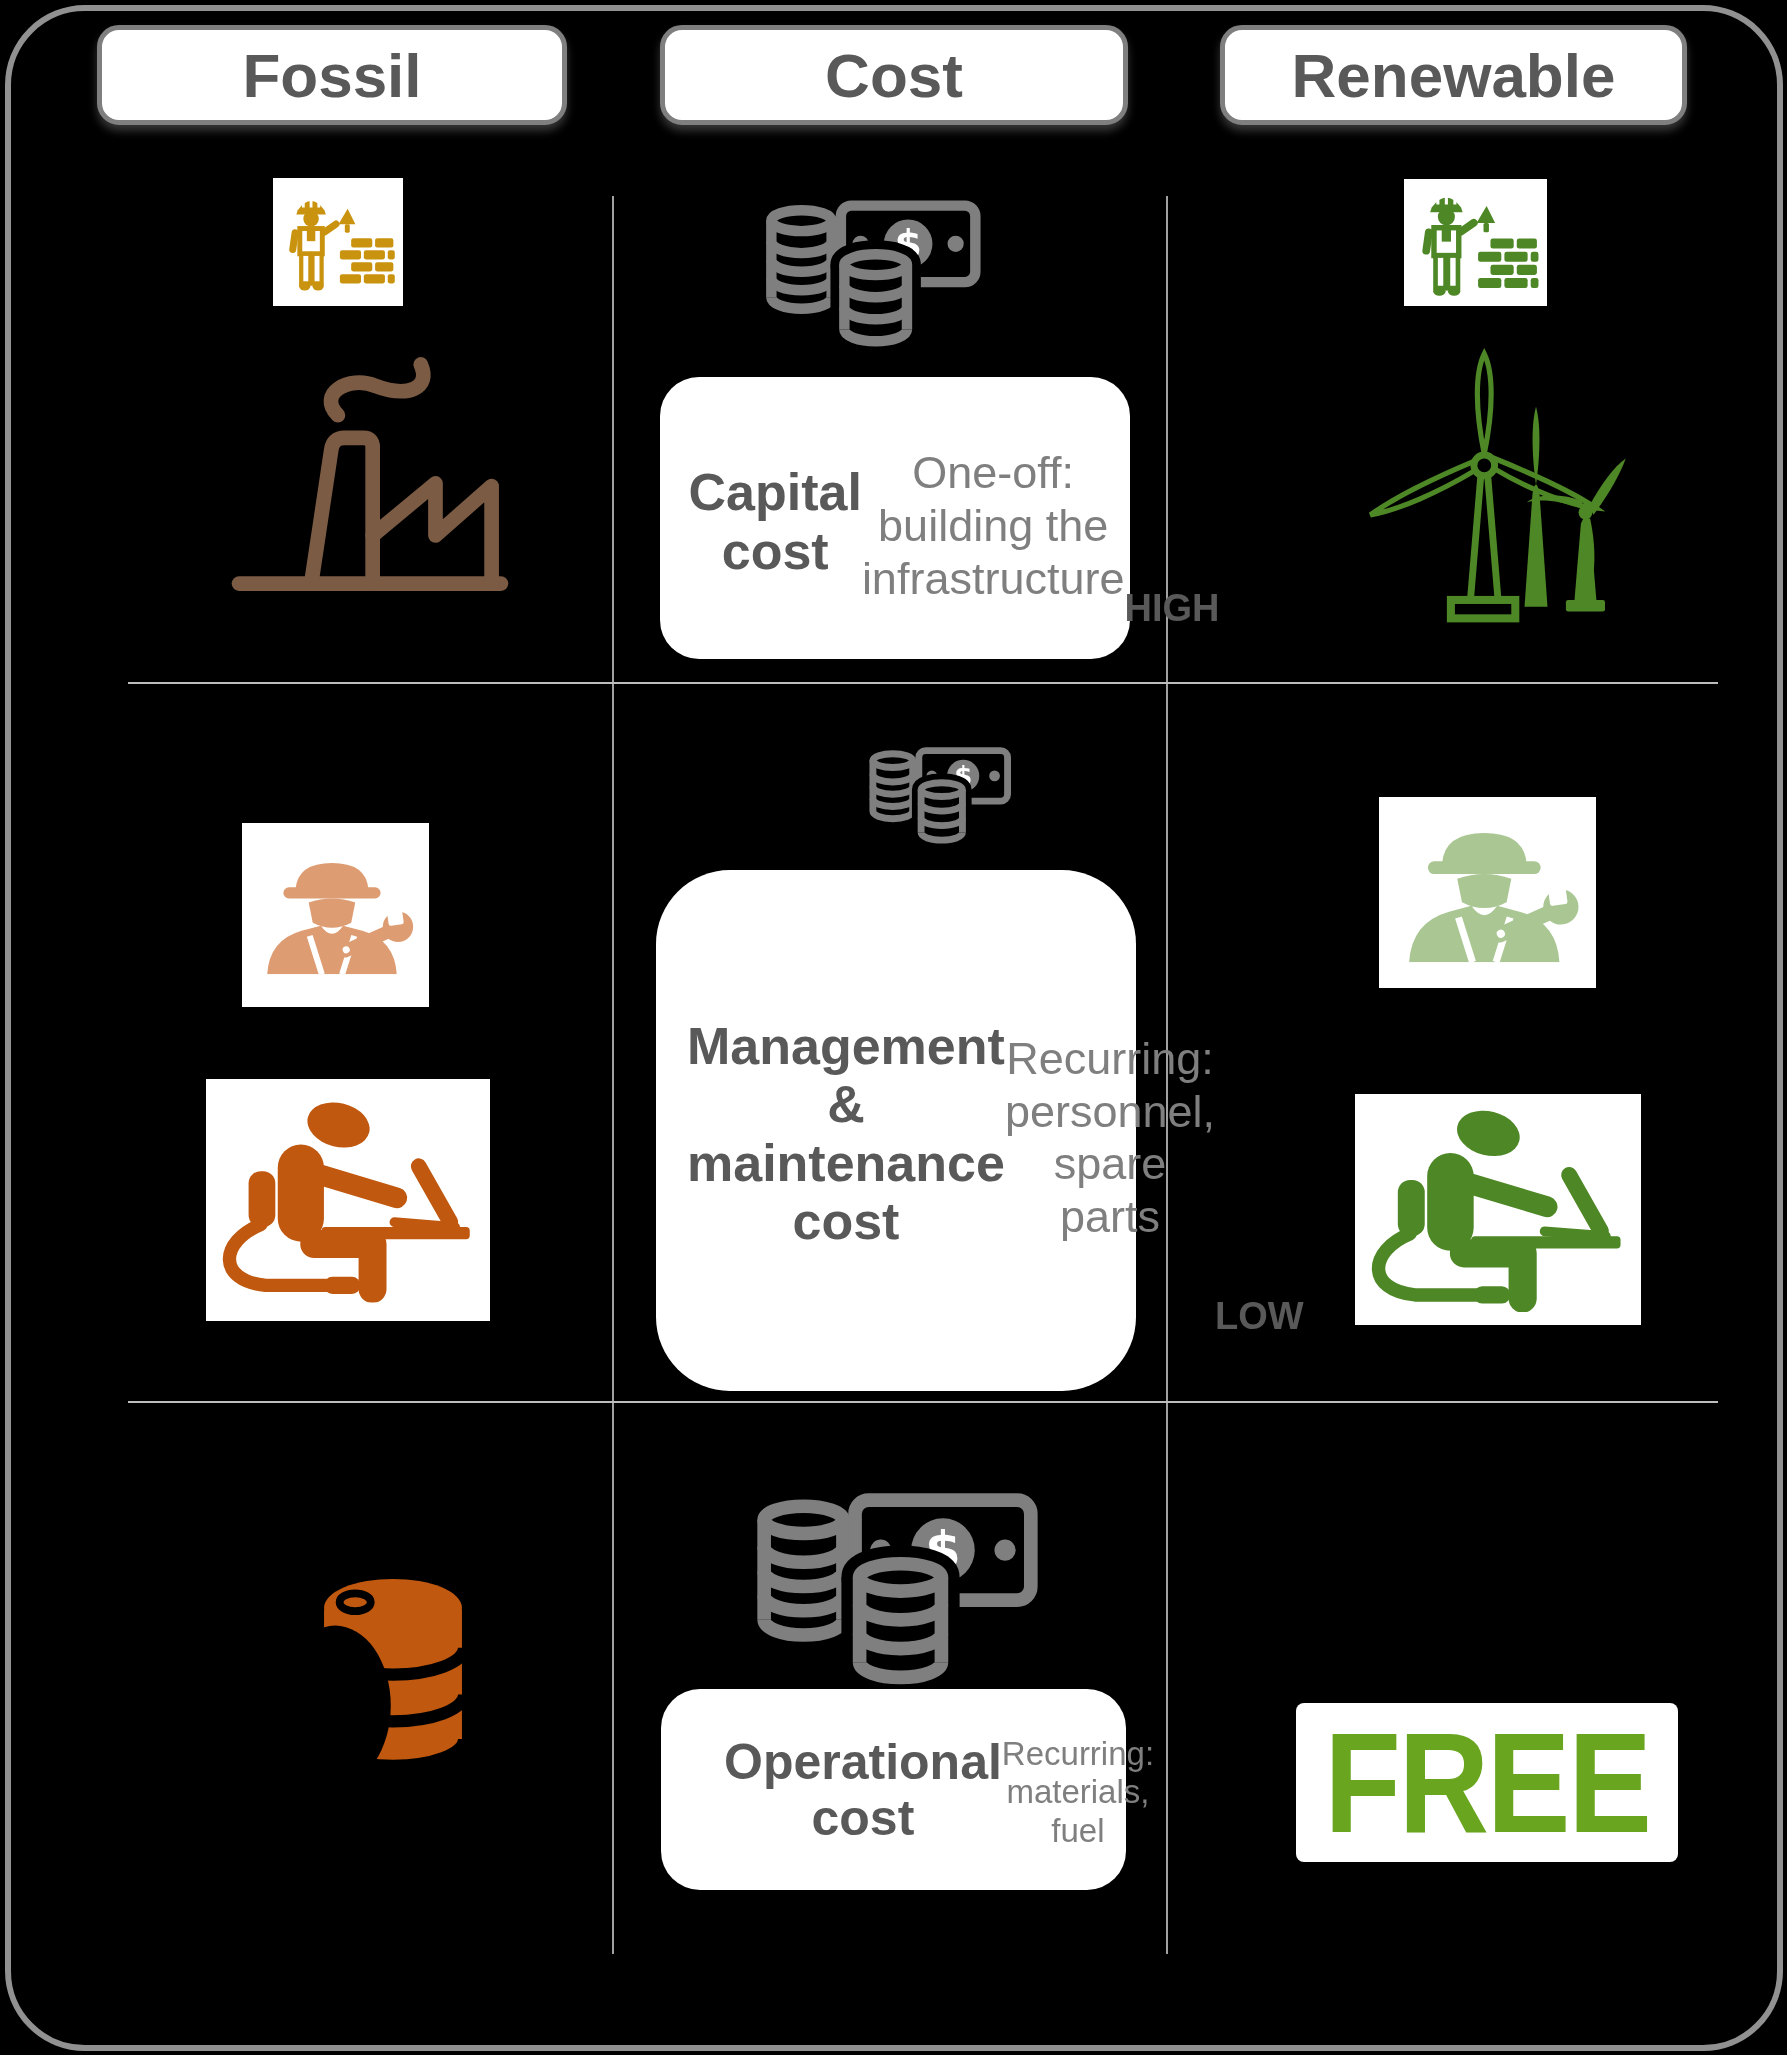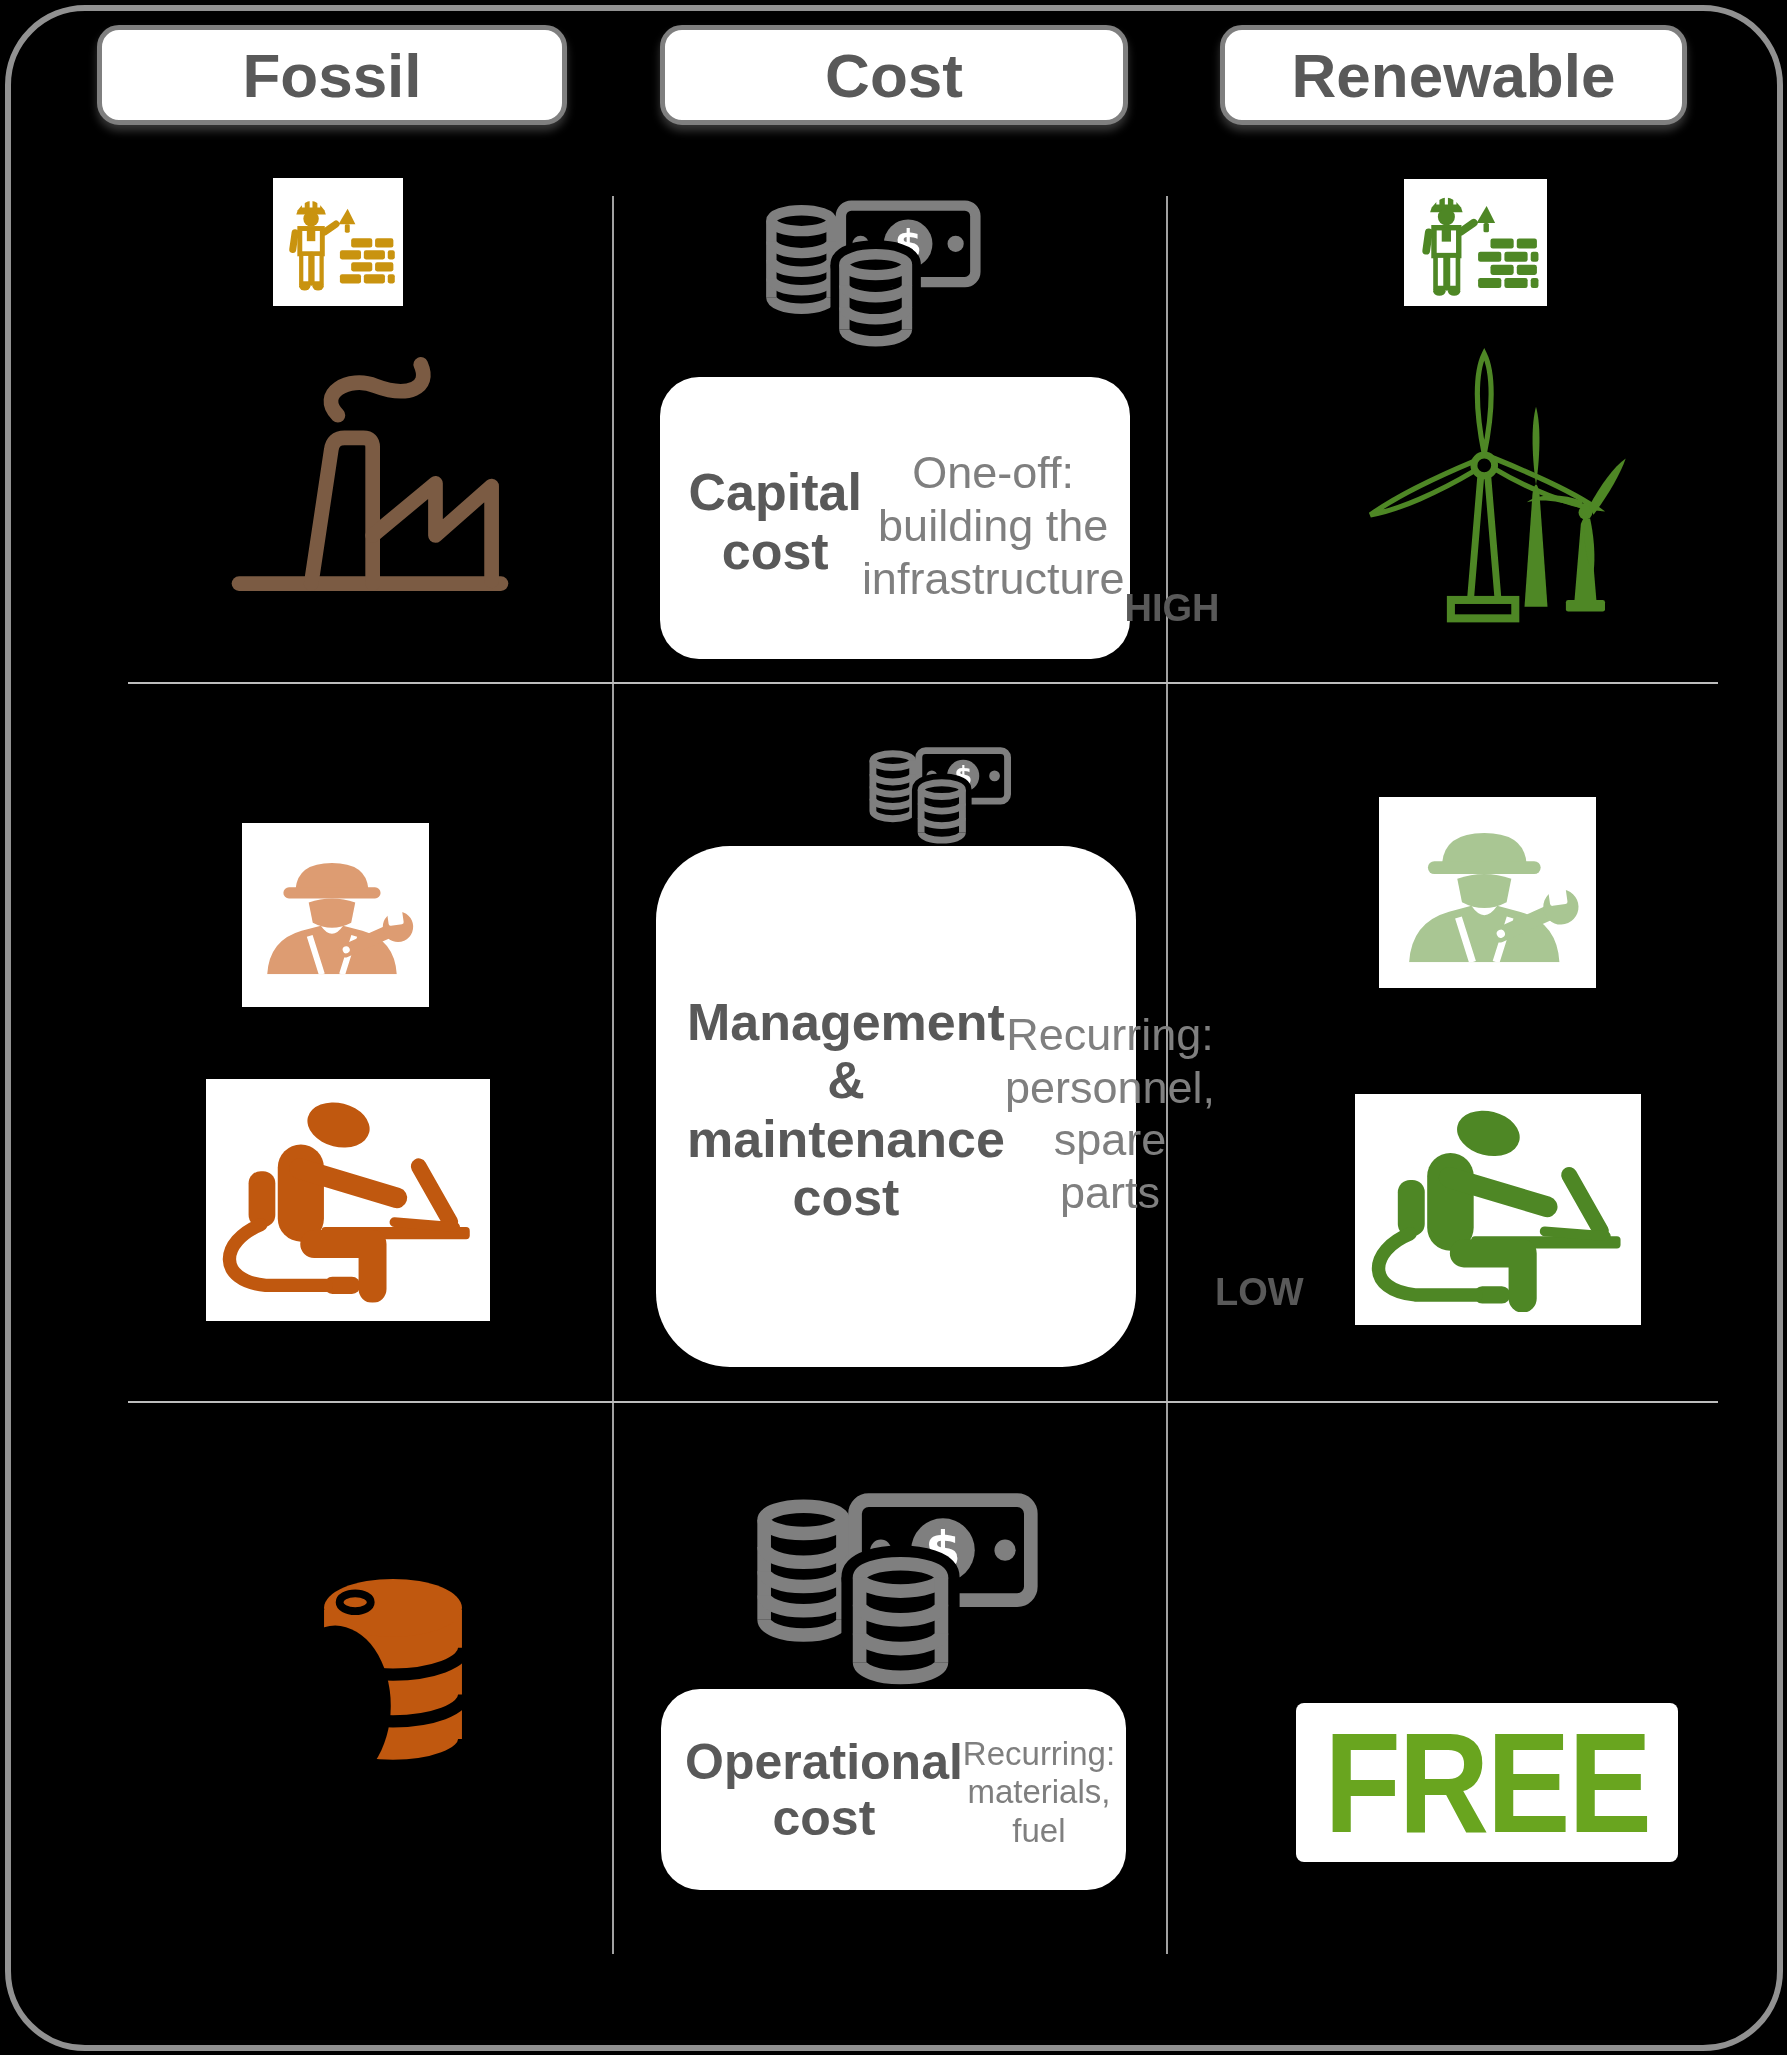--- a/index.html
+++ b/index.html
@@ -17,23 +17,23 @@
   .tile{position:absolute;background:#fff;display:flex;align-items:center;justify-content:center;}
   .tile svg{width:92%;height:92%;}
   .icon{position:absolute;}
   .icon svg{width:100%;height:100%;}
   .costbox{position:absolute;background:#fff;box-sizing:border-box;
            display:flex;flex-direction:row;align-items:center;text-align:center;}
   .costbox .t{font-weight:bold;color:var(--title-text,#595959);font-size:52px;line-height:1.12;}
   .costbox .s{color:var(--subtitle-text,#7F7F7F);font-size:45px;line-height:1.17;margin-top:9.5px;}
   .costbox .lv{font-weight:bold;color:var(--title-text,#595959);font-size:38px;margin-top:auto;margin-bottom:10.7px;}
   #box-capital{left:660px;top:377px;width:470px;height:282px;border-radius:39px;padding:25px 28.5px 18px;}
-  #box-maintenance{left:656px;top:846px;width:480px;height:521px;border-radius:74px;padding:48px 31px 42px;}
+  #box-maintenance{left:656px;top:870px;width:480px;height:521px;border-radius:74px;padding:48px 31px 42px;}
   #box-operational{left:661px;top:1689px;width:465px;height:201px;border-radius:39px;padding:18px 24px;}
-  #box-operational .t{font-size:50px;}
+  #box-operational .t{font-size:50px;margin-left:39px;}
   #box-operational .s{font-size:33px;margin-top:6px;}
   #free-box{position:absolute;left:1296px;top:1703px;width:382px;height:159px;background:#fff;
             border-radius:8px;display:flex;align-items:center;justify-content:center;}
   #free-box .free{font-weight:bold;font-size:128px;letter-spacing:-2.4px;
                   color:var(--free-green,#69A51F);transform:scale(.98,1.12);}
   .sprite{position:absolute;width:0;height:0;overflow:hidden;}
 </style>
 </head>
 <body>
 

